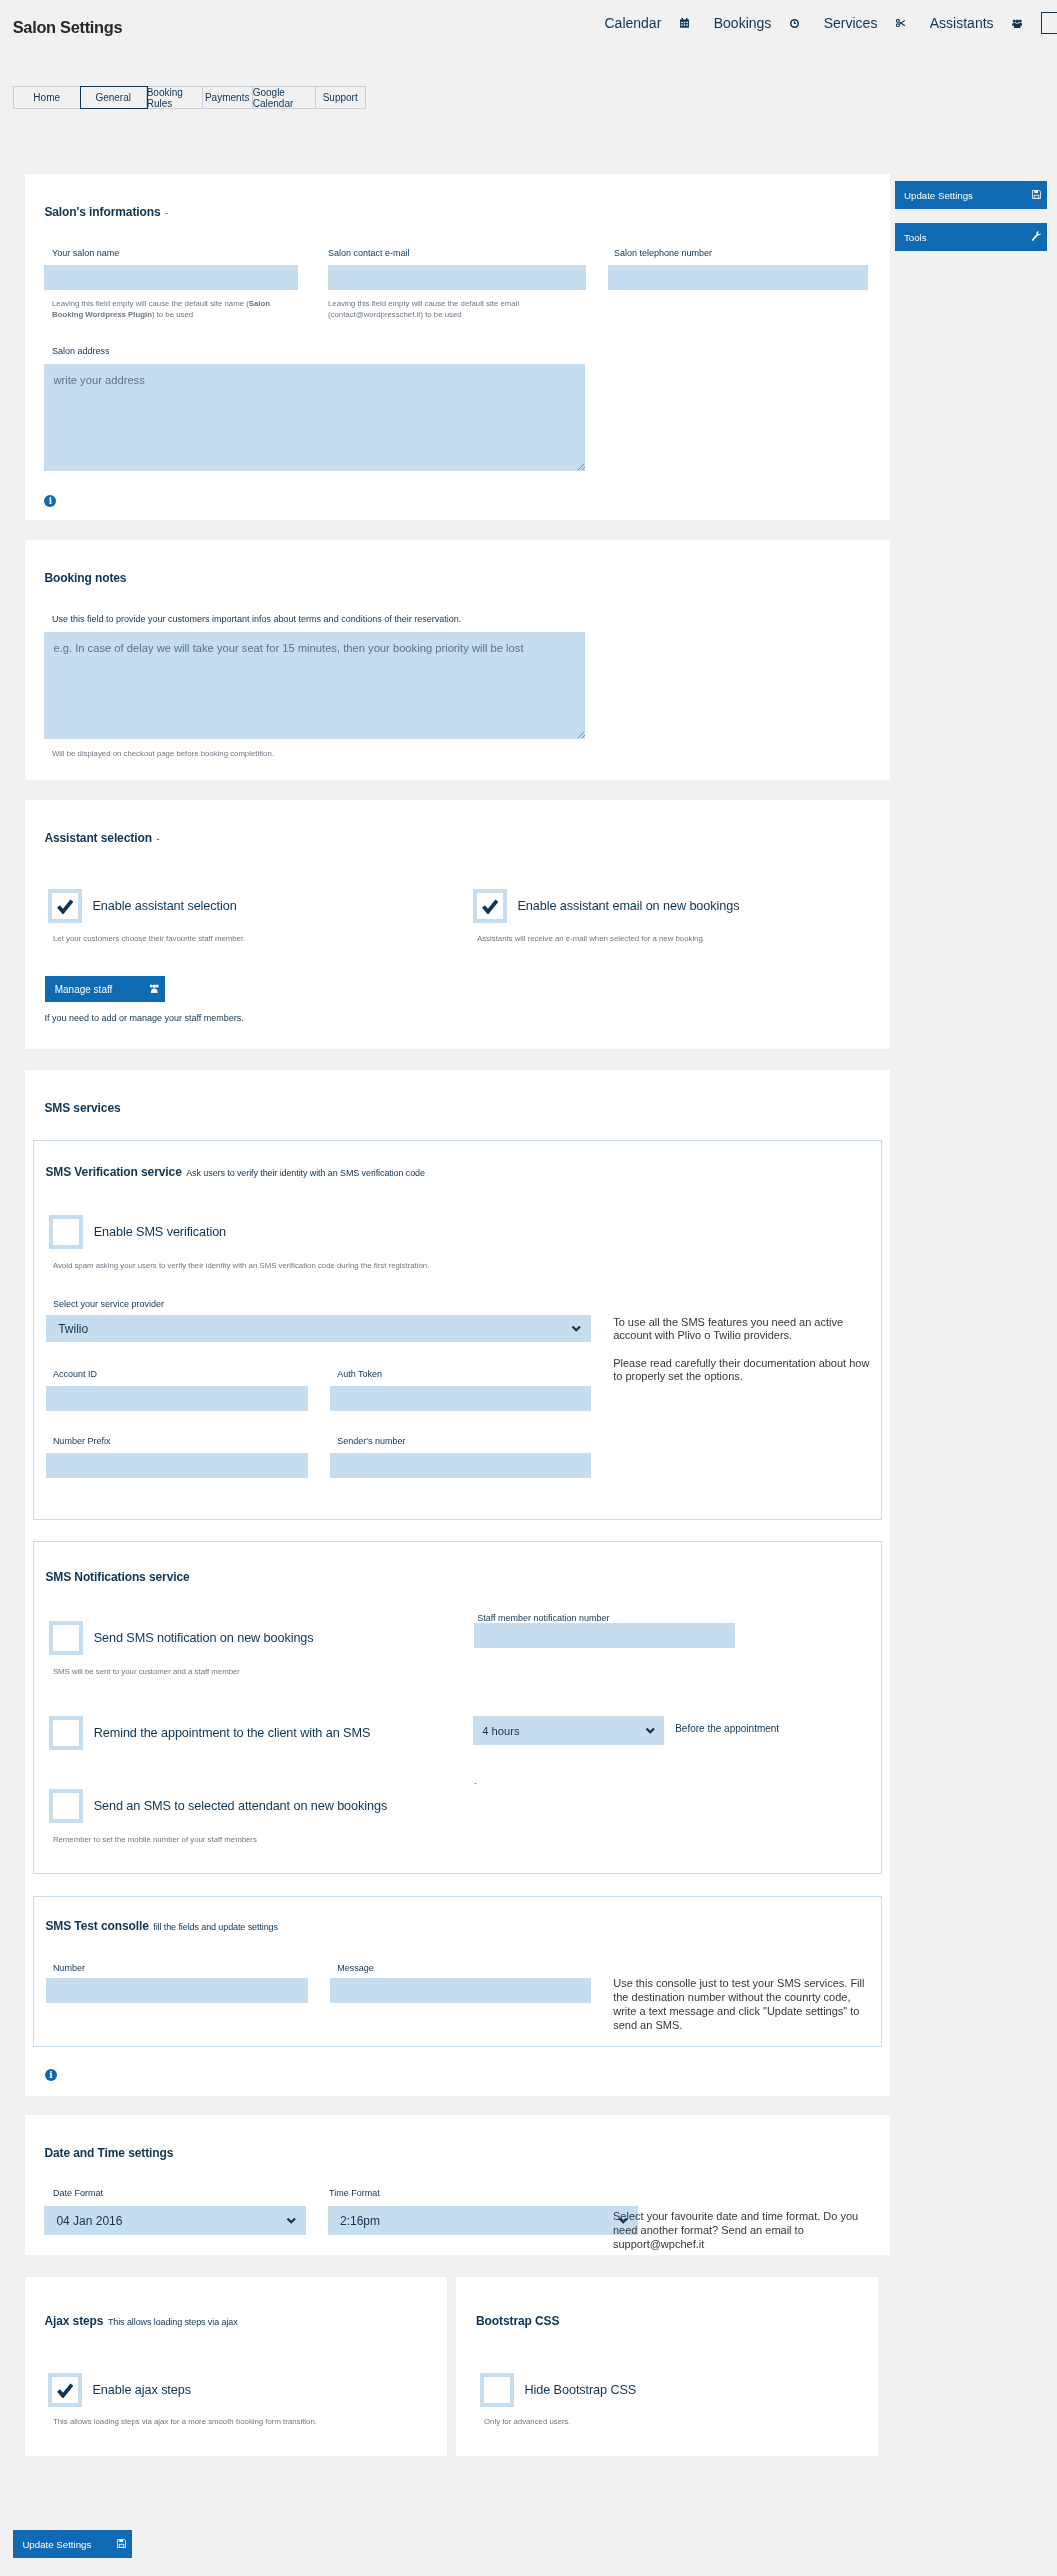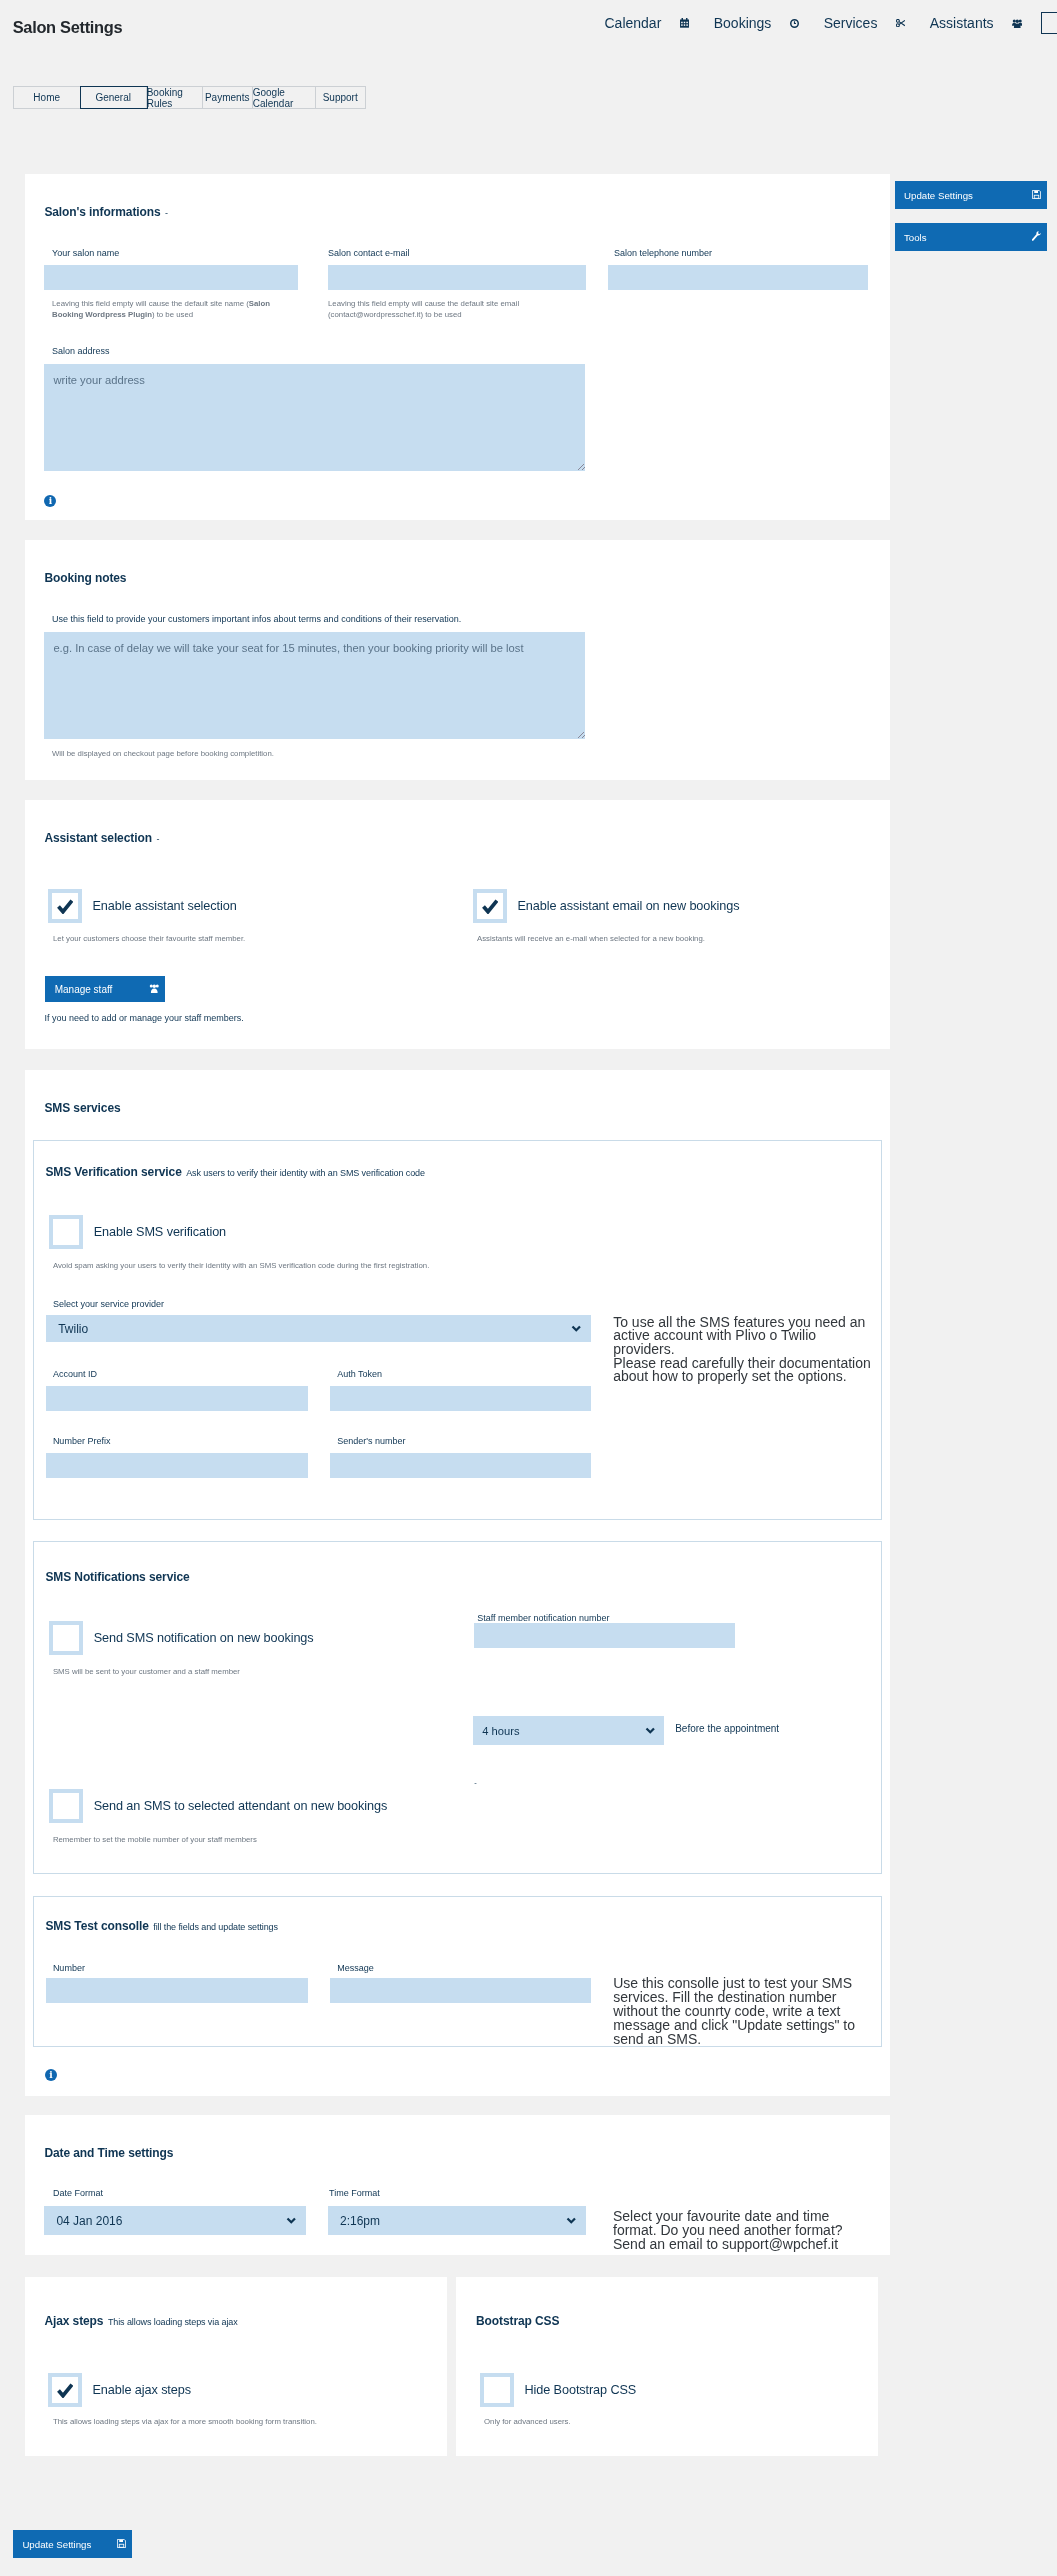--- a/index.html
+++ b/index.html
@@ -18,21 +18,21 @@
     .tabs .tab { height: 21px; font-size: 10px; display: flex; align-items: center; justify-content: center; border-right: 0.7px solid #ccd0d4; color: #0f3553; cursor: pointer; }
     .tabs .tab:last-child { border-right: none; }
     .tabs .tab.active { outline: 1.1px solid #0f3553; outline-offset: -0.7px; }
 
     .card { background: #fff; position: absolute; left: 25px; width: 865px; }
     .sec-title { position: absolute; font-size: 12px; font-weight: bold; color: #0f3553; letter-spacing: -0.1px; white-space: nowrap; }
     .sec-title .sub { font-size: 9px; font-weight: normal; margin-left: 4.5px; color: #0f3553; }
     .lbl { position: absolute; font-size: 9px; color: #0f3553; white-space: nowrap; }
     .field { position: absolute; background: #c6ddf0; border: none; }
     .help { position: absolute; font-size: 7.8px; color: #6d7782; line-height: 11.2px; }
-    .side-text { position: absolute; font-size: 14px; color: #32373c; line-height: 13.4px; }
+    .side-text { position: absolute; font-size: 11px; color: #32373c; line-height: 13.4px; }
     .ta { position: absolute; background: #c6ddf0; padding: 7.5px 9px; font-size: 11.2px; color: #5a7389; line-height: 17px; }
     .ta .grip { position: absolute; right: 0.7px; bottom: 0.7px; width: 6.7px; height: 6.7px;
       background: linear-gradient(135deg, transparent 45%, #889 46%, #889 52%, transparent 53%, transparent 70%, #889 71%, #889 77%, transparent 78%); }
     .select { position: absolute; background: #c6ddf0; display: flex; align-items: center; justify-content: space-between; padding: 0 9.7px 0 12px; font-size: 12px; color: #0f3553; cursor: pointer; }
     .chev { display: inline-block; width: 10.5px; height: 7.5px; }
 
     .cb-row { position: absolute; display: flex; align-items: center; }
     .cb { width: 34px; height: 34px; border: 4.5px solid #c6ddf0; background: #fff; display: flex; align-items: center; justify-content: center; cursor: pointer; flex: none; }
     .cb-label { font-size: 12.7px; color: #0f3553; margin-left: 10.5px; white-space: nowrap; letter-spacing: -0.1px; }
 
@@ -246,20 +246,24 @@
 
     <div class="cb-row" style="left:15px; top:79px;">
       <div class="cb"></div>
       <span class="cb-label">Send SMS notification on new bookings</span>
     </div>
     <div class="help" style="left:18.7px; top:124px;">SMS will be sent to your customer and a staff member</div>
 
     <div class="lbl" style="left:443px; top:71px;">Staff member notification number</div>
     <input class="field" style="left: 440px; top: 81px; width: 261px; height: 25px;">
 
+    <div class="cb-row" style="left:15px; top:174px;">
+      <div class="cb"></div>
+      <span class="cb-label">Remind the appointment to the client with an SMS</span>
+    </div>
     <div class="select" style="left:439px; top:174px; width:191px; height:29px; font-size:11.2px; padding:0 9px;">
       <span>4 hours</span>
       <svg class="chev" viewBox="0 0 14 10">
           <path d="M2 2 L7 7 L12 2" fill="none" stroke="#0f3553" stroke-width="3"></path>
         </svg>
     </div>
     <div class="lbl" style="left:641px; top:181px; font-size:10px;">Before the appointment</div>
 
     <div class="cb-row" style="left:15px; top:247px;">
       <div class="cb"></div>
@@ -286,21 +290,21 @@
 <div class="card" style="top:2115px; height:140px;">
   <div class="sec-title" style="left:19.4px; top:31px;">Date and Time settings</div>
   <div class="lbl" style="left:28px; top:73px;">Date Format</div>
   <div class="select" style="left:19.4px; top:91px; width:262px; height:29px;">
     <span>04 Jan 2016</span>
     <svg class="chev" viewBox="0 0 14 10">
         <path d="M2 2 L7 7 L12 2" fill="none" stroke="#0f3553" stroke-width="3"></path>
       </svg>
   </div>
   <div class="lbl" style="left:304px; top:73px;">Time Format</div>
-  <div class="select" style="left:303px; top:91px; width:258px; height:29px;">
+  <div class="select" style="left:303px; top:91px; width:310px; height:29px;">
     <span>2:16pm</span>
     <svg class="chev" viewBox="0 0 14 10">
         <path d="M2 2 L7 7 L12 2" fill="none" stroke="#0f3553" stroke-width="3"></path>
       </svg>
   </div>
   <div class="side-text" style="left:588px; top:94px; width:258px; line-height:14px;">Select your favourite date and time format. Do you need another format? Send an email to support@wpchef.it</div>
 </div>
 
 <div class="card" style="top:2277px; width:422px; height:179px;">
   <div class="sec-title" style="left:19.4px; top:37px;">

